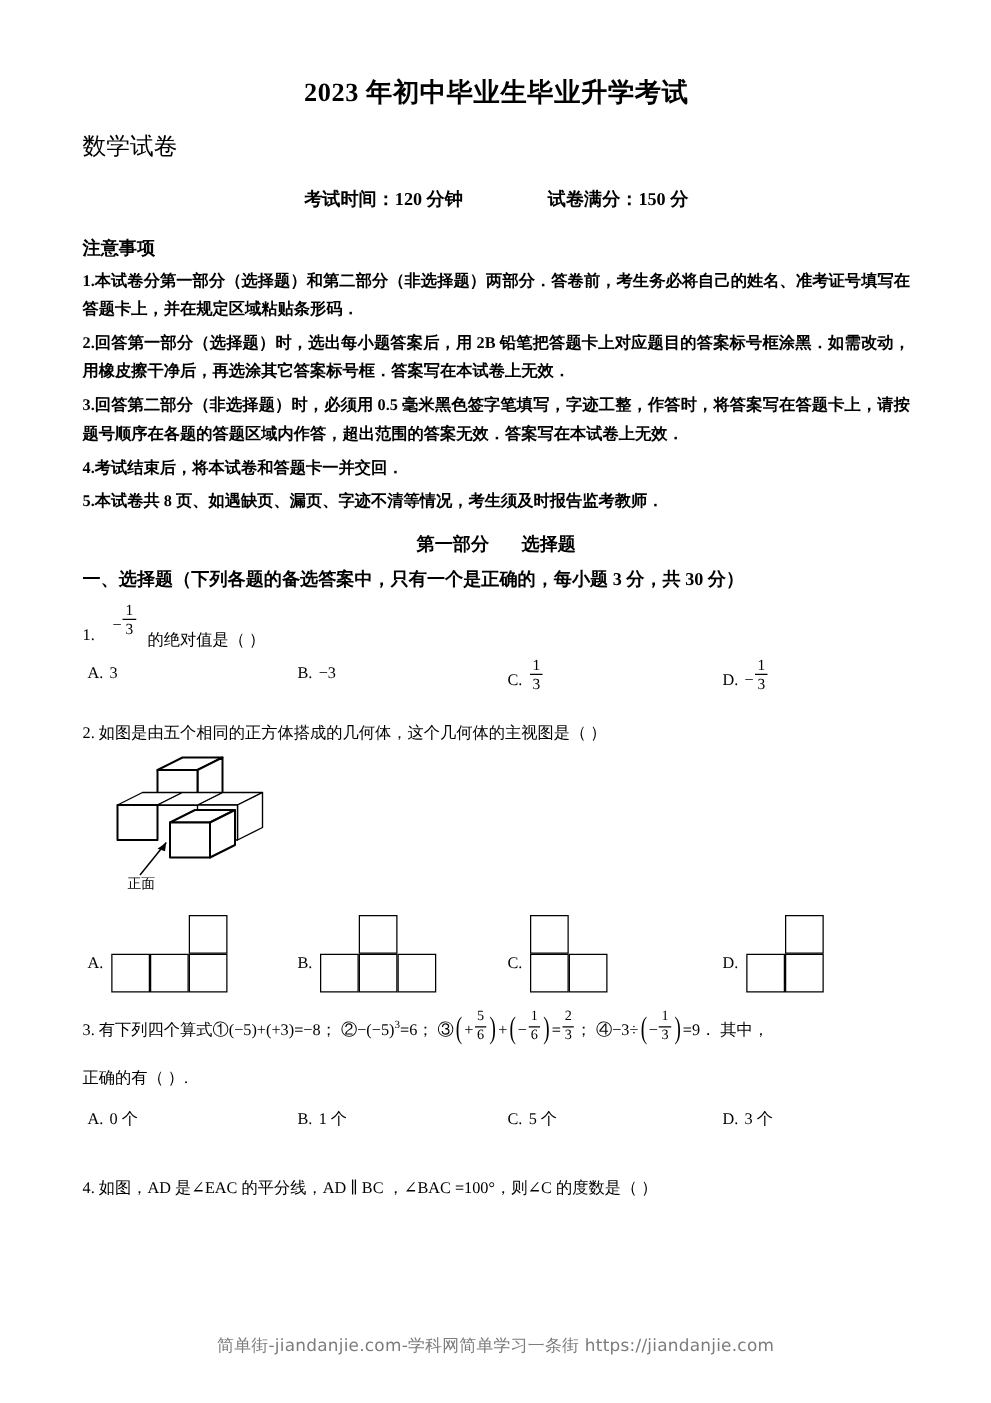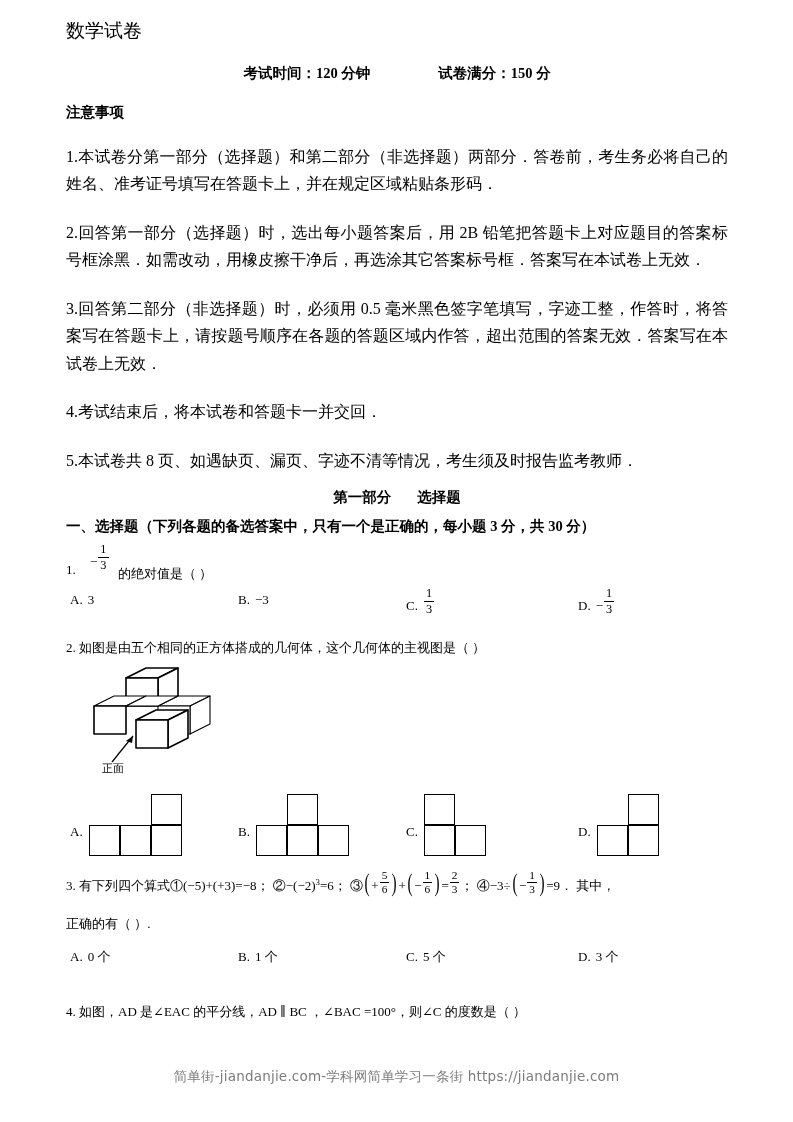--- a/index.html
+++ b/index.html
@@ -57,24 +57,24 @@
   }
 
   
   .notice-head {
     font-size: 14.5px;
     font-weight: bold;
     margin-top: 22px;
     line-height: 1.2;
   }
   .notice-item {
-    font-size: 16px;
-    font-weight: normal;
+    font-size: 13px;
+    font-weight: bold;
     line-height: 1.72;
-    margin-top: 21px;
+    margin-top: 5px;
     text-align: justify;
     text-justify: inter-ideograph;
   }
 
   
   .part-title {
     text-align: center;
     font-size: 14.5px;
     font-weight: bold;
     margin-top: 14px;
@@ -202,20 +202,21 @@
     letter-spacing: 0.2px;
   }
   sup.exp { font-size: 0.68em; vertical-align: super; }
 </style>
 </head>
 <body>
 
 <div class="page">
   <div class="content">
 
+    <div class="doc-title">2023 年初中毕业生毕业升学考试</div>
     <div class="doc-subtitle">数学试卷</div>
     <div class="exam-meta">
       <span>考试时间：120 分钟</span><span class="gap"></span><span>试卷满分：150 分</span>
     </div>
 
     <div class="notice-head">注意事项</div>
     <div class="notice-item">1.本试卷分第一部分（选择题）和第二部分（非选择题）两部分．答卷前，考生务必将自己的姓名、准考证号填写在答题卡上，并在规定区域粘贴条形码．</div>
     <div class="notice-item">2.回答第一部分（选择题）时，选出每小题答案后，用 2B 铅笔把答题卡上对应题目的答案标号框涂黑．如需改动，用橡皮擦干净后，再选涂其它答案标号框．答案写在本试卷上无效．</div>
     <div class="notice-item">3.回答第二部分（非选择题）时，必须用 0.5 毫米黑色签字笔填写，字迹工整，作答时，将答案写在答题卡上，请按题号顺序在各题的答题区域内作答，超出范围的答案无效．答案写在本试卷上无效．</div>
     <div class="notice-item">4.考试结束后，将本试卷和答题卡一并交回．</div>
@@ -337,21 +338,21 @@
           <div class="cell" style="left:31px; top:31px;"></div>
           <div class="cell" style="left:31px; top:0px;"></div>
         </div>
       </div>
     </div>
 
     <div class="q" style="margin-top:16px;">
       <span class="q-line">
         <span>3.</span>
         <span>有下列四个算式</span><span>①(−5)+(+3)=−8；</span>
-        <span><span>②−(−2)</span><sup class="exp">3</sup><span>=6；</span></span>
+        <span><span>②−(−5)</span><sup class="exp">3</sup><span>=6；</span></span>
         <span><span>③</span><span class="paren-big">(</span>+<span class="frac frac-sm">
               <span class="num">5</span>
               <span class="den">6</span>
             </span><span class="paren-big">)</span>+<span class="paren-big">(</span>−<span class="frac frac-sm">
               <span class="num">1</span>
               <span class="den">6</span>
             </span><span class="paren-big">)</span>=<span class="frac frac-sm">
               <span class="num">2</span>
               <span class="den">3</span>
             </span>；</span>

